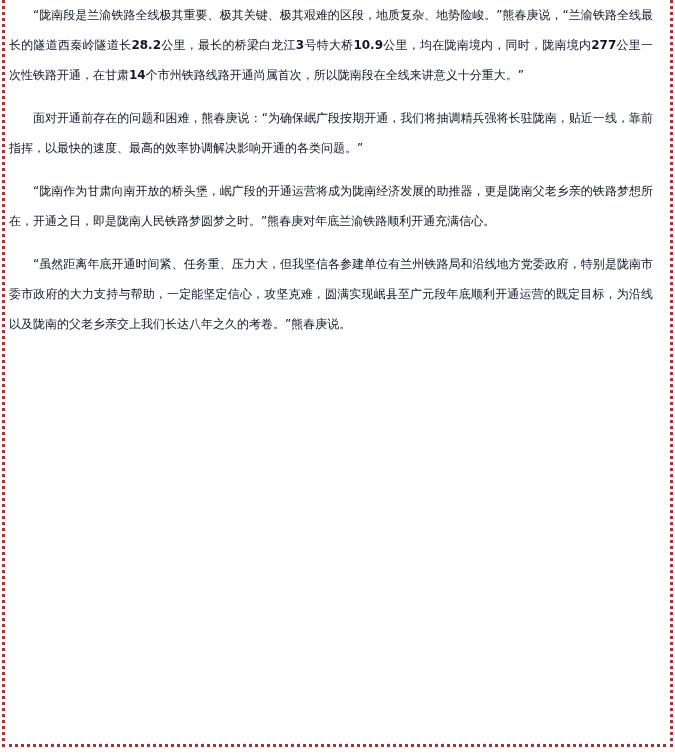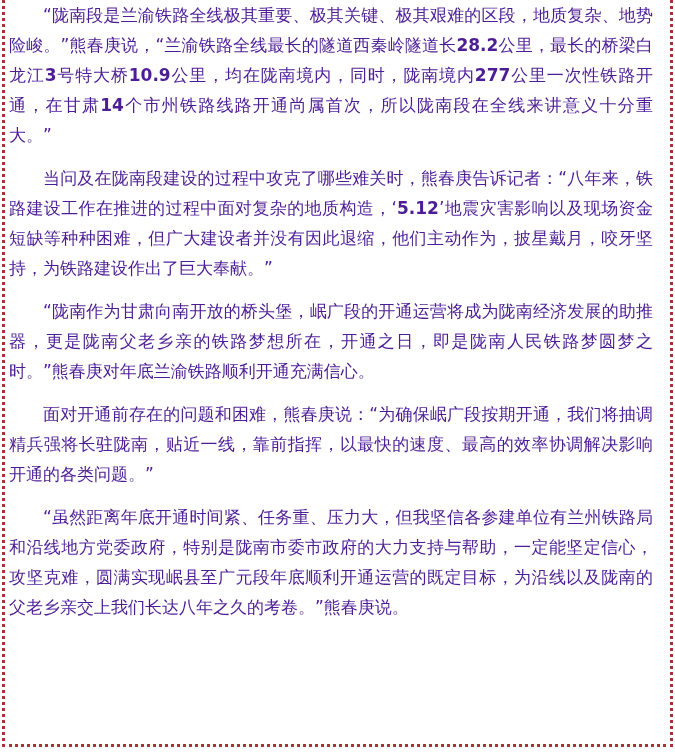--- a/index.html
+++ b/index.html
@@ -18,37 +18,36 @@
     margin: 0 2px 8px 2px;
     min-height: 747px;
     border-left: 3px dotted #a83236;
     border-right: 3px dotted #a83236;
     border-bottom: 3px dotted #a83236;
     padding: 0 17px 8px 4px;
     background: #ffffff;
   }
   .para {
     margin: 13px 0 0 0;
-    font-size: 17px;
+    font-size: 12px;
     line-height: 30px;
-    color: #4c1d95;
+    color: #0f172a;
     text-align: justify;
     text-indent: 2em;
     word-break: break-all;
   }
   .para:first-child {
     margin-top: 0;
   }
   .para b {
     font-weight: bold;
   }
 </style>
 </head>
 <body>
 
 <div class="frame">
   <p class="para">“陇南段是兰渝铁路全线极其重要、极其关键、极其艰难的区段，地质复杂、地势险峻。”熊春庚说，“兰渝铁路全线最长的隧道西秦岭隧道长<b>28.2</b>公里，最长的桥梁白龙江<b>3</b>号特大桥<b>10.9</b>公里，均在陇南境内，同时，陇南境内<b>277</b>公里一次性铁路开通，在甘肃<b>14</b>个市州铁路线路开通尚属首次，所以陇南段在全线来讲意义十分重大。”</p>
-  <p class="para">当问及在陇南段建设的过程中攻克了哪些难关时，熊春庚告诉记者：“八年来，铁路建设工作在推进的过程中面对复杂的地质构造，‘<b>5.12</b>’地震灾害影响以及现场资金短缺等种种困难，但广大建设者并没有因此退缩，他们主动作为，披星戴月，咬牙坚持，为铁路建设作出了巨大奉献。”</p>
+  <p class="para">面对开通前存在的问题和困难，熊春庚说：“为确保岷广段按期开通，我们将抽调精兵强将长驻陇南，贴近一线，靠前指挥，以最快的速度、最高的效率协调解决影响开通的各类问题。”</p>
   <p class="para">“陇南作为甘肃向南开放的桥头堡，岷广段的开通运营将成为陇南经济发展的助推器，更是陇南父老乡亲的铁路梦想所在，开通之日，即是陇南人民铁路梦圆梦之时。”熊春庚对年底兰渝铁路顺利开通充满信心。</p>
-  <p class="para">面对开通前存在的问题和困难，熊春庚说：“为确保岷广段按期开通，我们将抽调精兵强将长驻陇南，贴近一线，靠前指挥，以最快的速度、最高的效率协调解决影响开通的各类问题。”</p>
   <p class="para">“虽然距离年底开通时间紧、任务重、压力大，但我坚信各参建单位有兰州铁路局和沿线地方党委政府，特别是陇南市委市政府的大力支持与帮助，一定能坚定信心，攻坚克难，圆满实现岷县至广元段年底顺利开通运营的既定目标，为沿线以及陇南的父老乡亲交上我们长达八年之久的考卷。”熊春庚说。</p>
 
 </div>
 
 </body></html>

